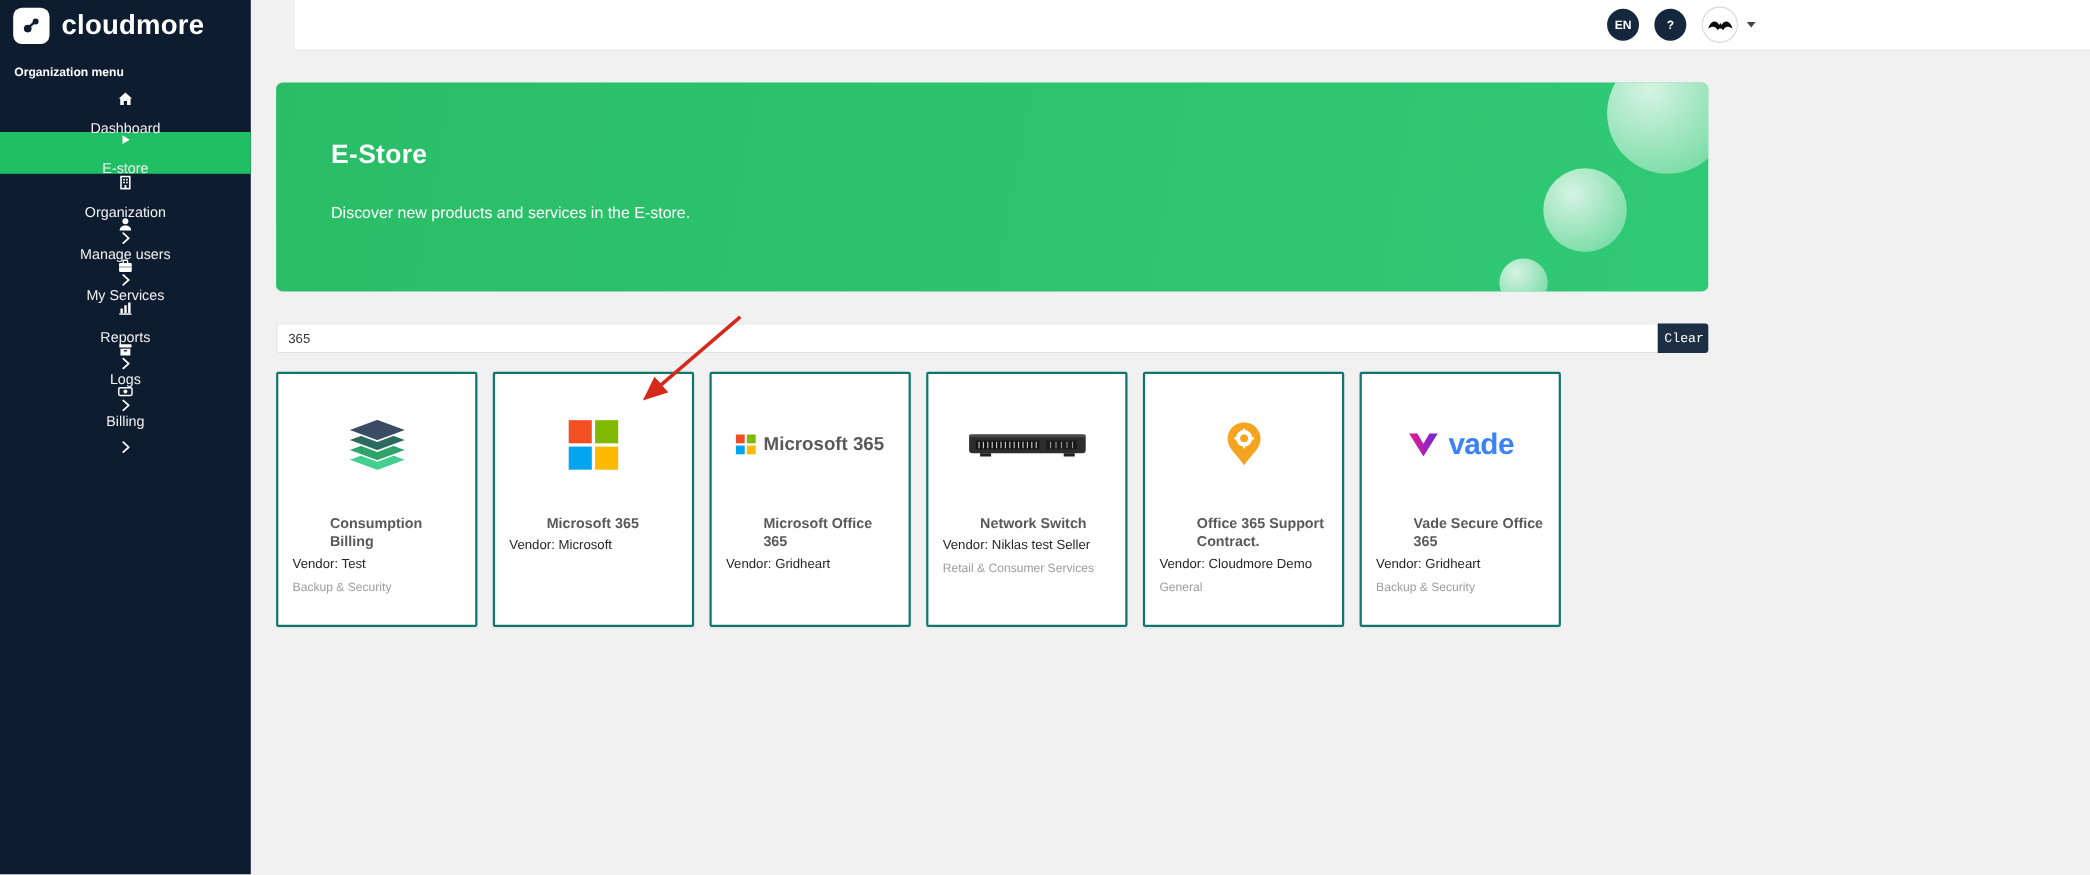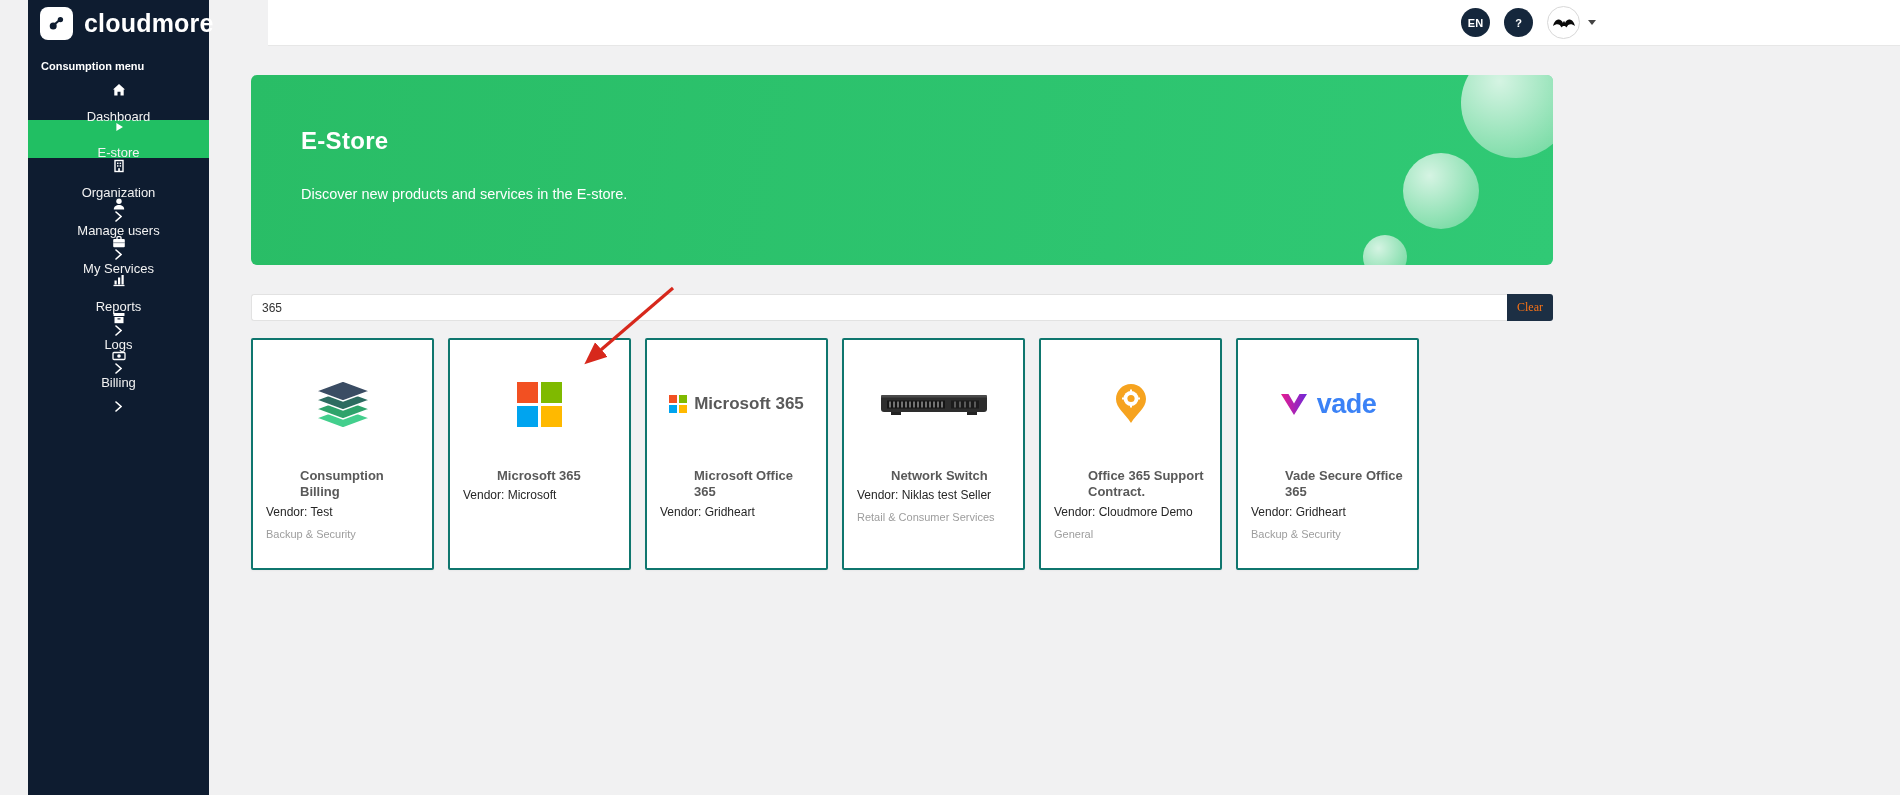--- a/index.html
+++ b/index.html
@@ -8,24 +8,23 @@
     width:1900px; height:795px;
     font-family:"Liberation Sans", sans-serif;
     background:#f1f1f2;
     overflow:hidden;
     position:relative;
   }
 
   
   .sidebar {
     position:absolute; left:0; top:0;
-    width:181px; height:795px;
+    width:228px; height:795px;
     background:#0e1c30;
     z-index:5;
-    margin-left:28px;
   }
   .logo-row {
     height:46px; display:flex; align-items:center;
     padding:0 12px; gap:11px; cursor:pointer;
   }
   .logo-mark {
     width:33px; height:33px; background:#fff; border-radius:8px;
     display:flex; align-items:center; justify-content:center;
     flex:0 0 auto;
   }
@@ -95,23 +94,23 @@
   .hc3 { width:44px;  height:44px;  top:160px; right:146px; }
 
   .search-row { margin-top:29px; display:flex; height:27px; }
   .search-input {
     flex:1; border:1px solid #e2e2e2; border-right:none;
     border-radius:3px 0 0 3px; padding:0 10px;
     font-size:12px; color:#333; outline:none;
     font-family:"Liberation Sans",sans-serif; background:#fff;
   }
   .clear-btn {
-    width:46px; background:#1c2f44; color:#f97316; border:none;
+    width:46px; background:#1c2f44; color:#ffffff; border:none;
     border-radius:0 3px 3px 0; font-size:12px; cursor:pointer;
-    font-family:Liberation Serif, serif;
+    font-family:Liberation Mono, monospace;
   }
 
   .cards { margin-top:17px; display:flex; gap:14px; }
   .card {
     width:183px; height:232px; background:#fff;
     border:2px solid #0f766e; border-radius:2px;
     box-shadow:0 1px 2px rgba(0,0,0,.04);
     cursor:pointer;
   }
   .card-logo { height:128px; display:flex; align-items:center; justify-content:center; }
@@ -145,21 +144,21 @@
     <span class="logo-mark">
       <svg width="20" height="20" viewBox="0 0 20 20">
         <line x1="8" y1="11" x2="12" y2="7.5" stroke="#0e1c30" stroke-width="2.2"></line>
         <circle cx="6.2" cy="13" r="3.5" fill="#0e1c30"></circle>
         <circle cx="13.4" cy="6.6" r="2.7" fill="#0e1c30"></circle>
       </svg>
     </span>
     <span class="logo-text">cloudmore</span>
   </div>
 
-  <div class="section-label">Consumption menu</div>
+  <div class="section-label">Organization menu</div>
 
   <nav>
     <div class="nav-item">
       <span class="nav-icon">
         <svg width="16" height="16" viewBox="0 0 16 16">
             <path d="M8 2 L14 7.5 H12.7 V13.5 H9.5 V9.8 H6.5 V13.5 H3.3 V7.5 H2 Z" fill="#fff"></path>
           </svg>
       </span>
       <span class="nav-label">Dashboard</span>
     </div>

